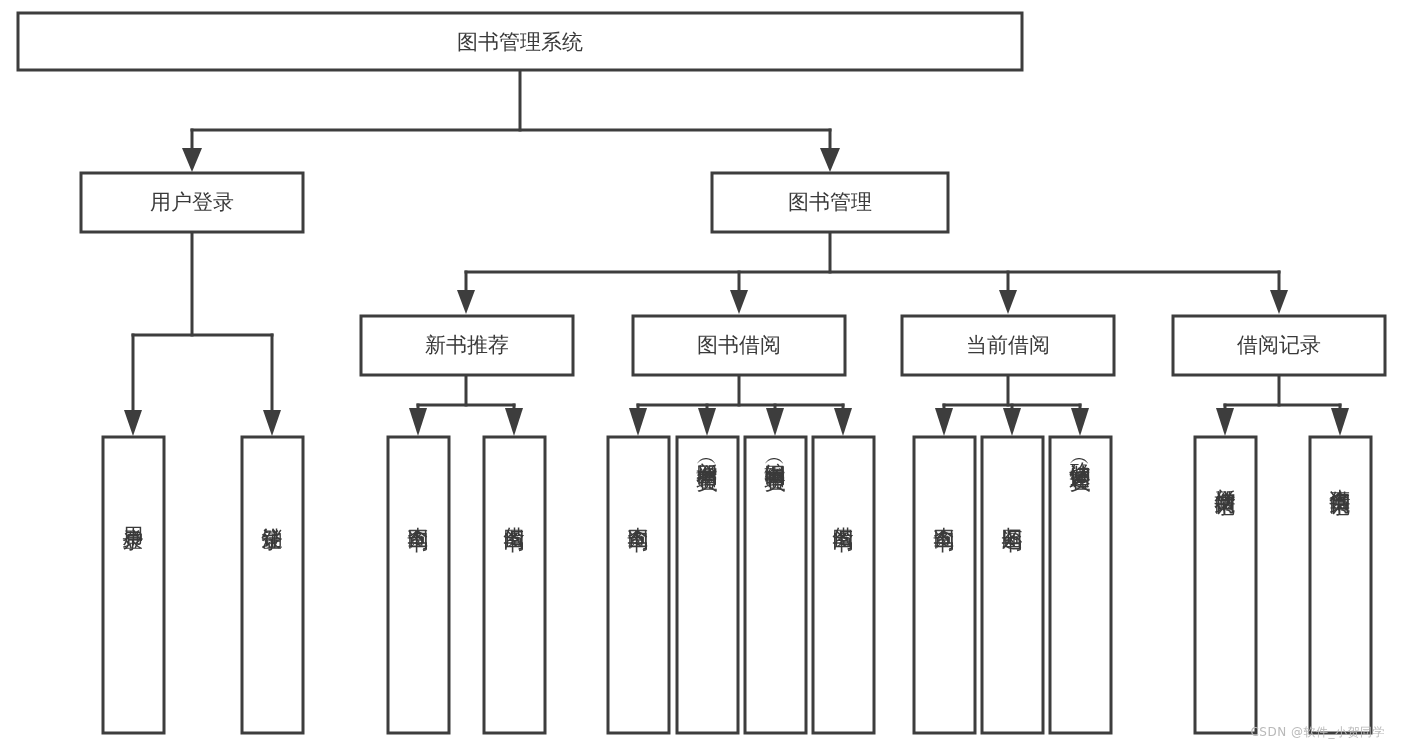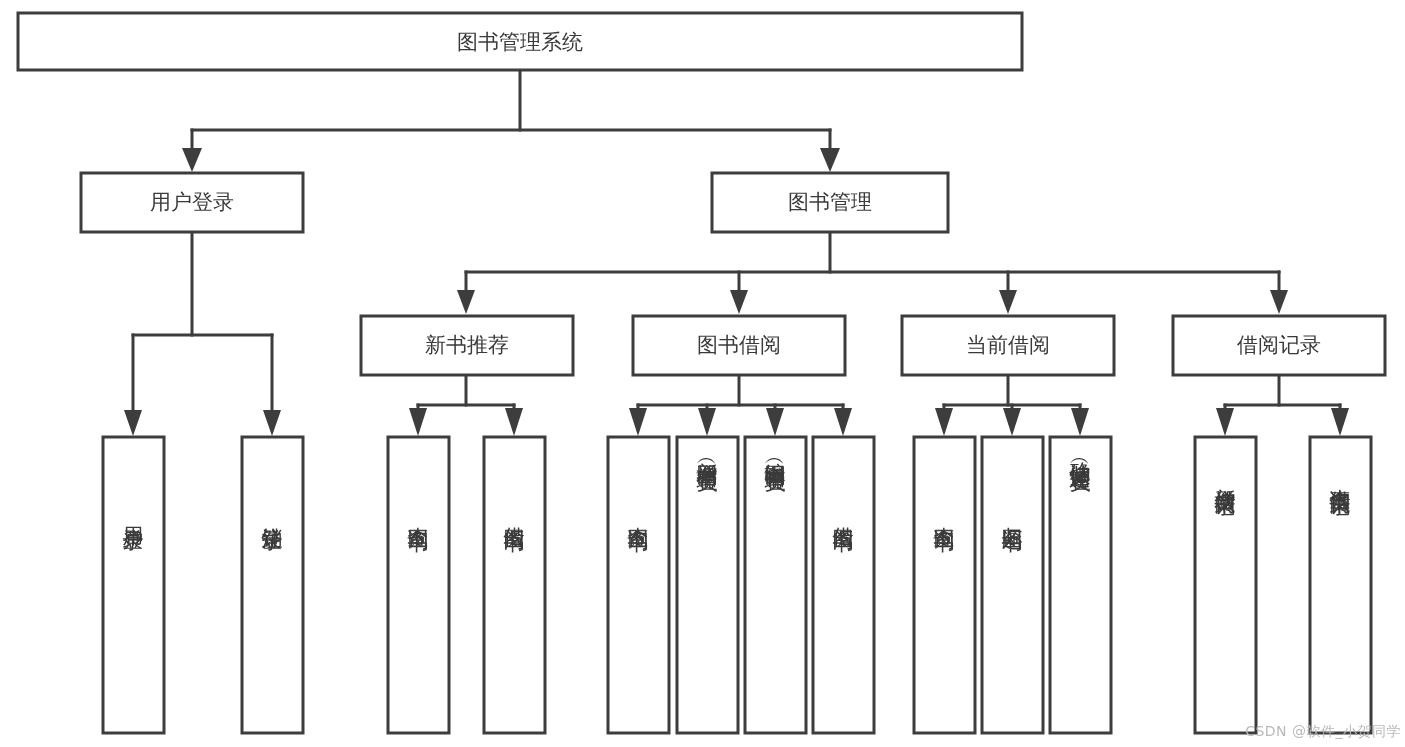--- a/index.html
+++ b/index.html
@@ -9,21 +9,21 @@
   #stage{position:relative;width:1405px;height:747px;background:#fff;}
   svg#diagram{position:absolute;left:0;top:0;width:1405px;height:747px;display:block;}
   .nodebox{fill:#ffffff;stroke:#3d3d3d;stroke-width:3;}
   .connector{stroke:#3d3d3d;stroke-width:3;fill:none;stroke-linecap:square;}
   .arrowhead{fill:#3d3d3d;stroke:none;}
   .hlabel{font-size:21px;fill:#3a3a3a;text-anchor:middle;dominant-baseline:middle;
           font-family:"DejaVu Sans","Liberation Sans",sans-serif;}
   .vlabel{font-size:21px;fill:#3a3a3a;text-anchor:middle;
           font-family:"DejaVu Sans","Liberation Sans",sans-serif;
           writing-mode:vertical-rl;letter-spacing:1.5px;}
-  .watermark{position:absolute;right:4px;bottom:6px;font-size:14px;color:#b9b9b9;
+  .watermark{position:absolute;right:20px;bottom:6px;font-size:12px;color:#b9b9b9;
              font-family:"DejaVu Sans","Liberation Sans",sans-serif;white-space:nowrap;
              letter-spacing:0.5px;text-align:right;}
 </style>
 </head>
 <body>
 
 <div id="stage">
 
   <svg id="diagram" viewBox="0 0 1405 747">
 

